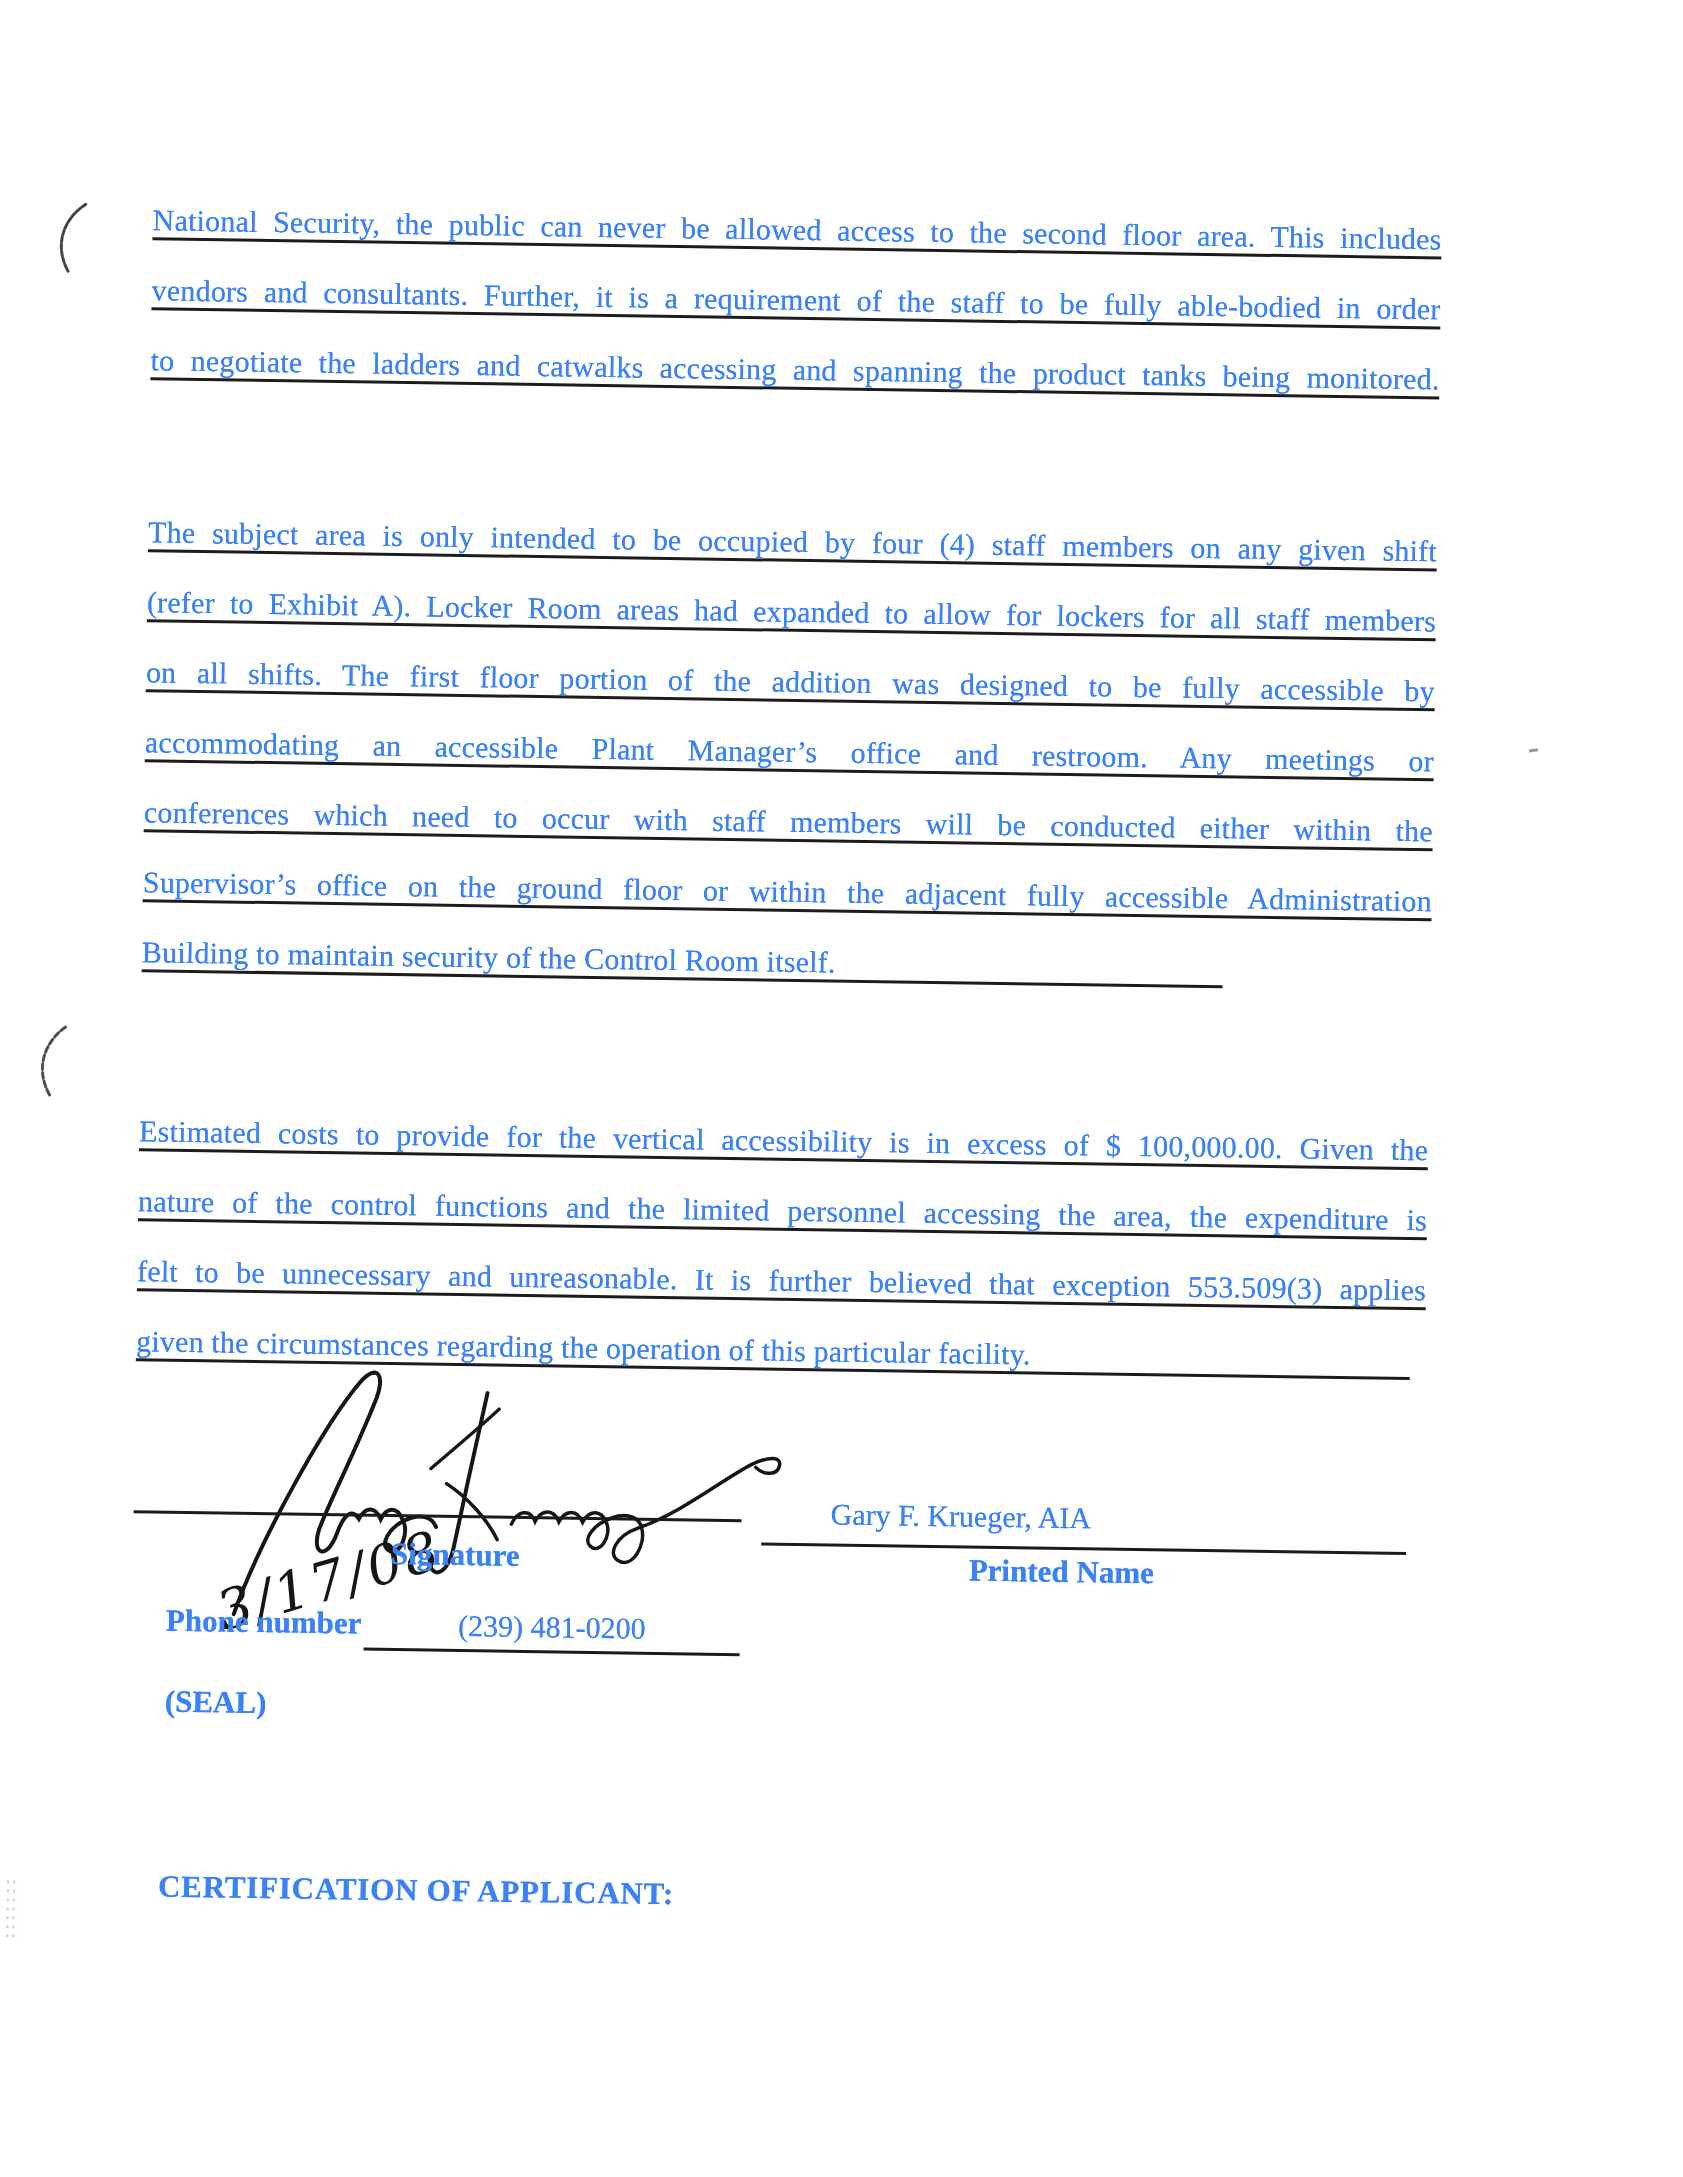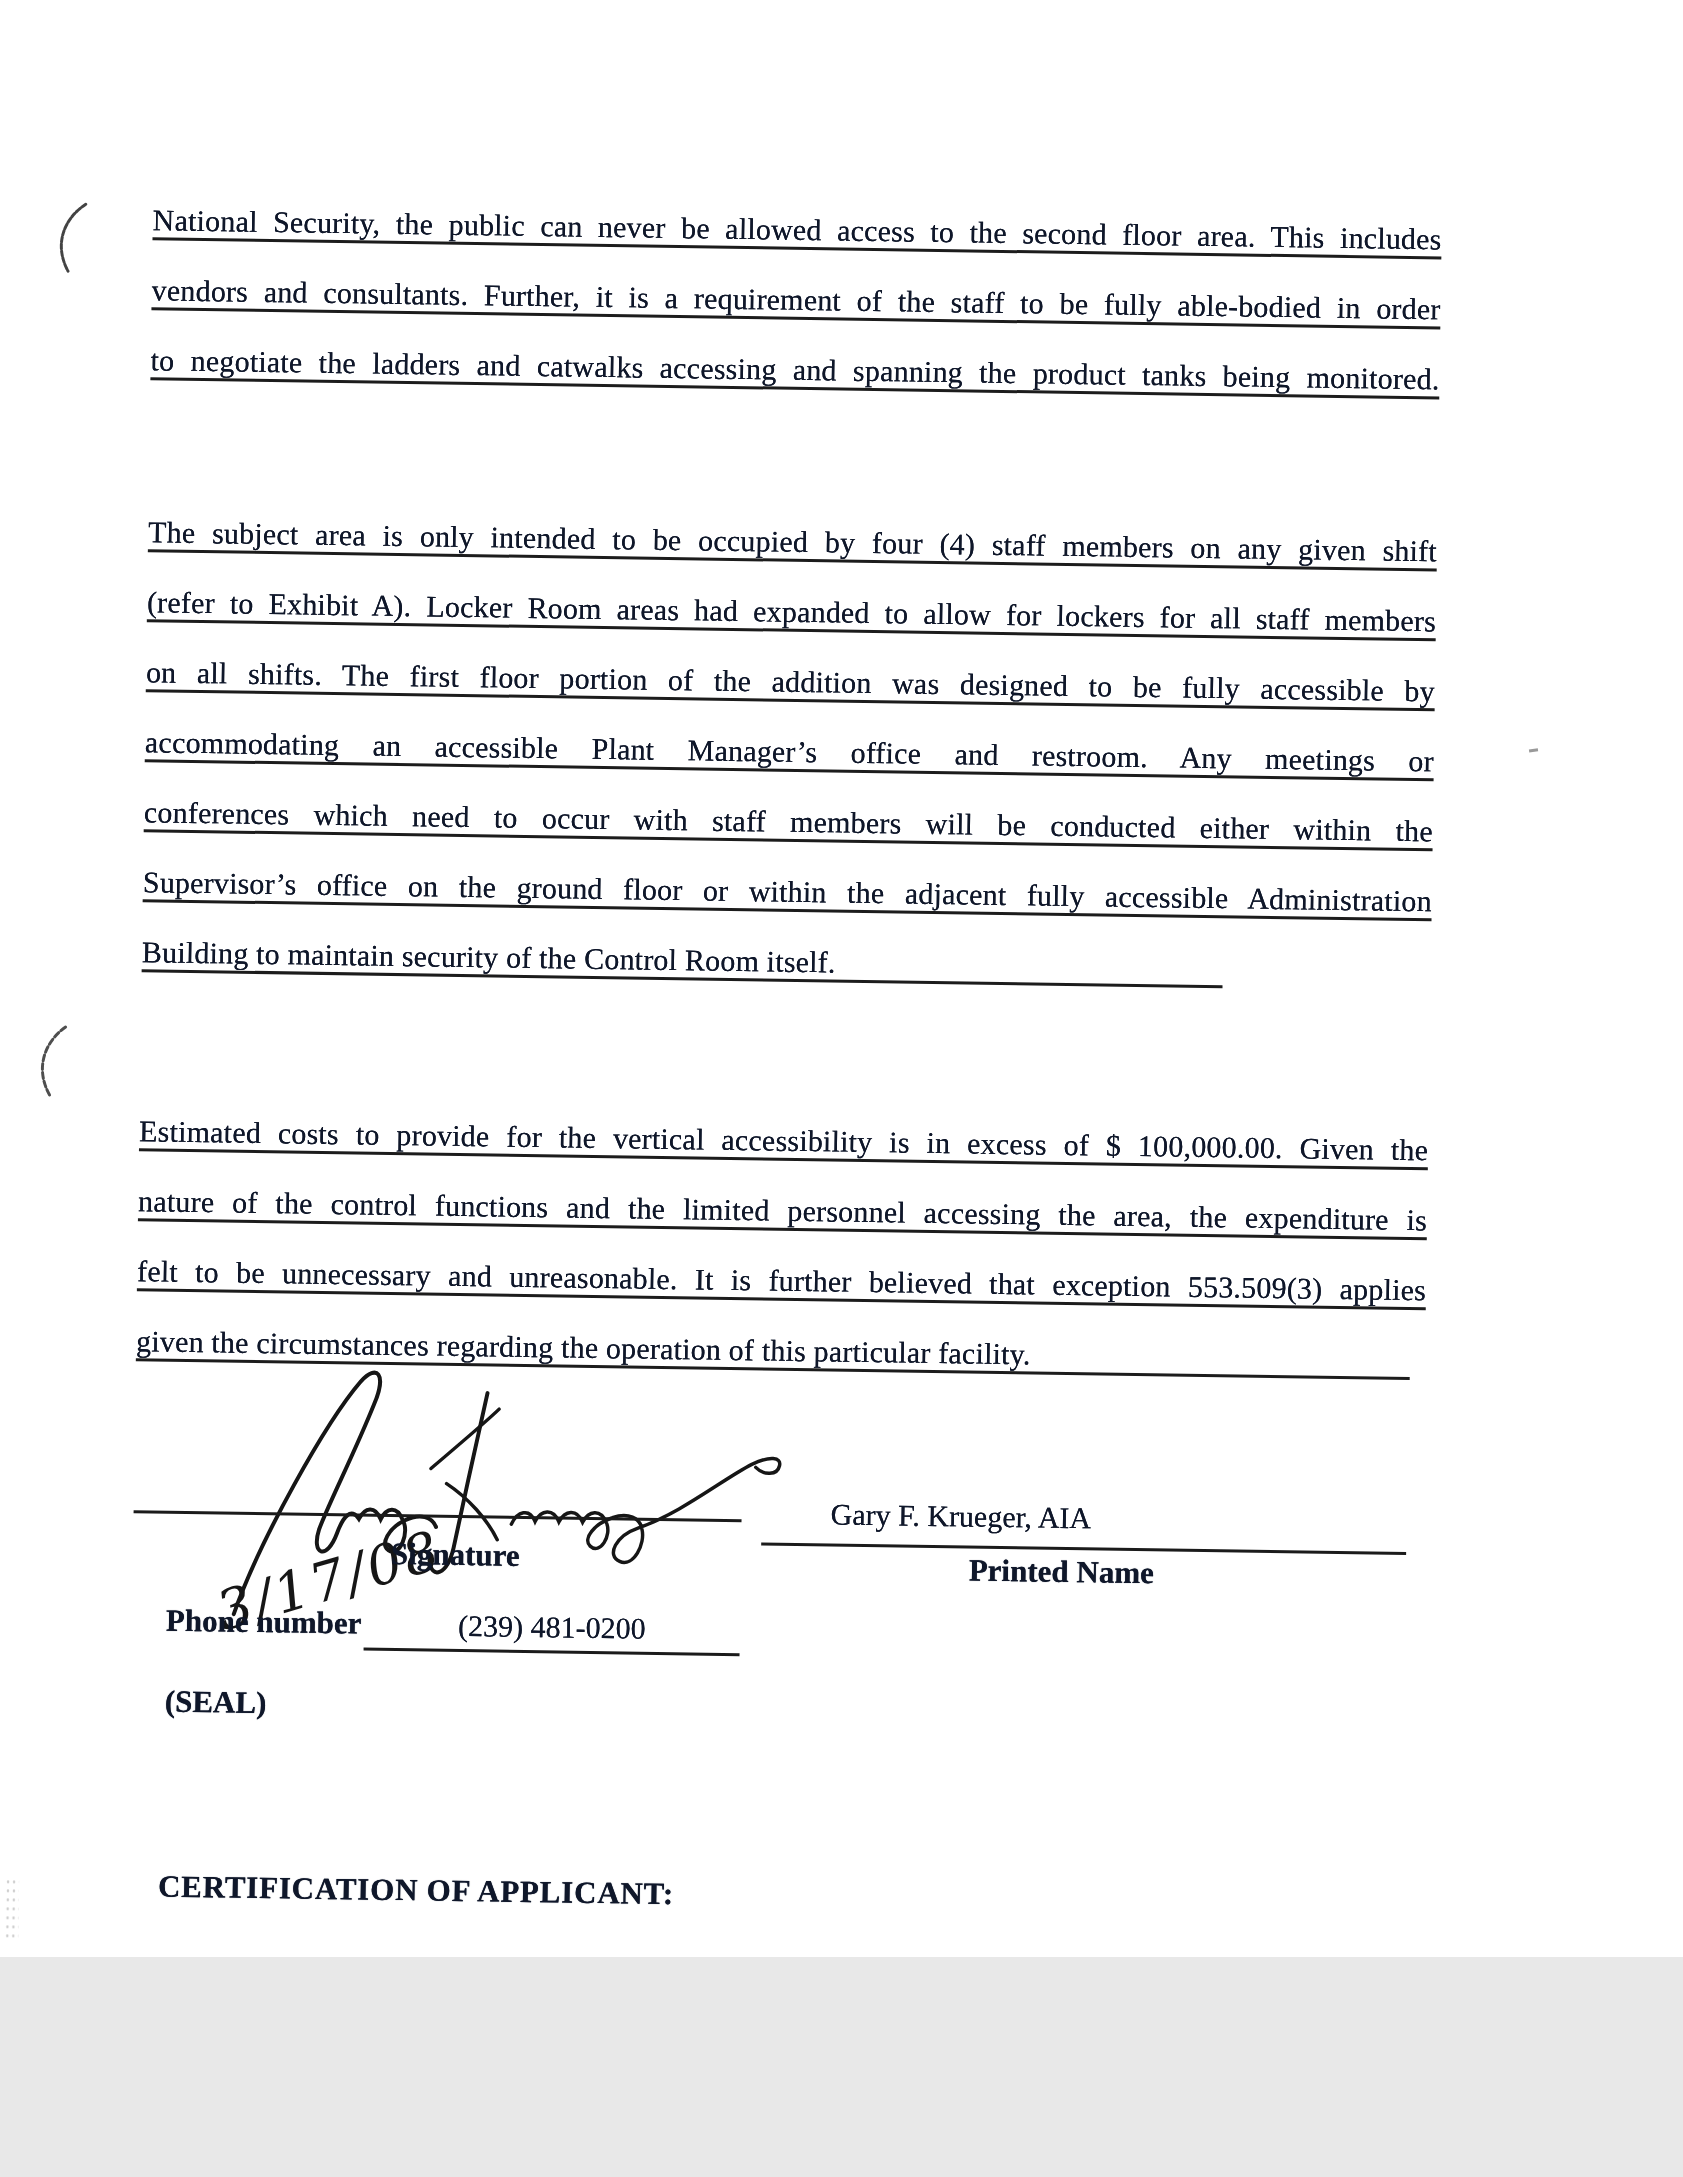--- a/index.html
+++ b/index.html
@@ -1,20 +1,20 @@
 <!DOCTYPE html>
 <html><head>
 <meta charset="utf-8">
 <title>Document</title>
 <style>
   html,body { margin:0; padding:0; background:#e8e8e8; }
   .page {
-    position:relative; width:1683px; height:1957px;
+    position:relative; width:1683px; height:2177px;
     background:#ffffff; overflow:hidden; margin:0 auto;
-    font-family:"Liberation Serif", serif; color:#0f172a;
+    font-family:"Liberation Serif", serif; color:#3b82f6;
   }
   .content {
     position:absolute; left:0; top:0; width:1683px; height:2177px;
     transform:rotate(0.85deg); transform-origin:0 0;
   }
   .para { position:absolute; width:1289px; }
   #p1 { left:156px; top:168px; }
   #p2 { left:156px; top:480px; }
   #p3 { left:156px; top:1079px; }
   .line {

